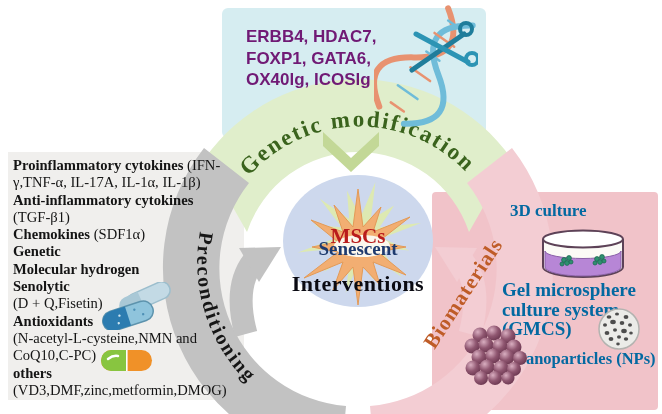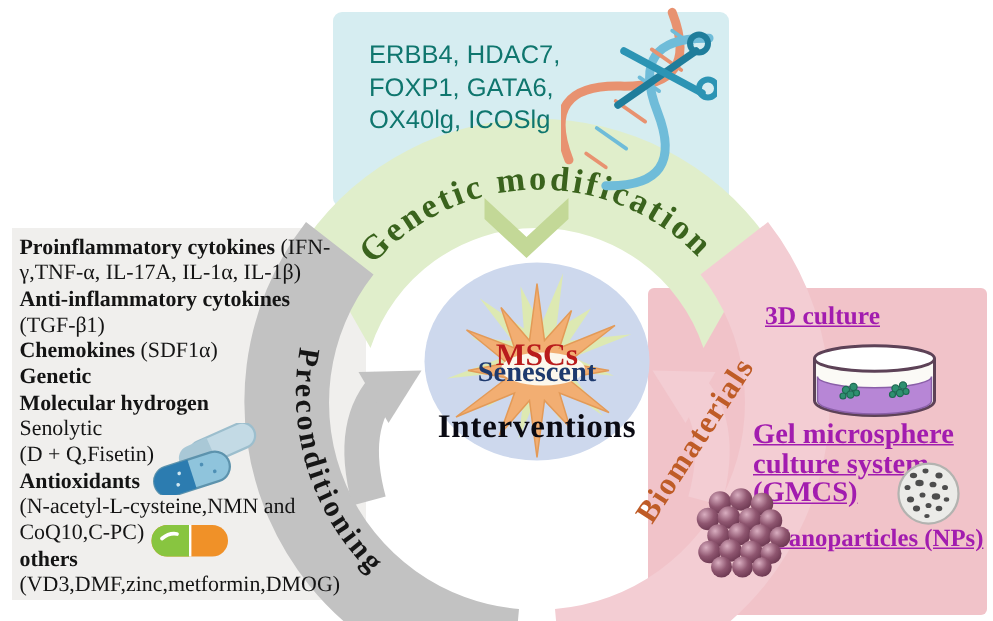--- a/index.html
+++ b/index.html
@@ -5,34 +5,34 @@
   html,body{margin:0;padding:0;background:#ffffff;}
   .fig{position:relative;width:662px;height:414px;background:#ffffff;overflow:hidden;
        font-family:"Liberation Serif","DejaVu Serif",serif;}
   .abs{position:absolute;}
   svg{display:block;}
   .preline{white-space:pre-line;}
 
   
   .gene-list{left:246px;top:26px;width:150px;
     font-family:"Liberation Sans","DejaVu Sans",sans-serif;
-    font-weight:normal;font-size:17px;line-height:21.5px;color:#0f766e;}
+    font-weight:bold;font-size:17px;line-height:21.5px;color:#701a75;}
 
   
   .pc-box-text{left:13px;top:157px;width:230px;font-size:14.6px;line-height:17.3px;color:#141414;}
   .pc-line{white-space:nowrap;}
 
   
   .c-text{left:258px;width:200px;text-align:center;font-weight:bold;}
   .senescent{top:201px;font-size:19px;color:#1e3a6e;margin-top:37px;}
   .mscs{top:224px;font-size:21px;color:#b91c1c;}
   .interventions{top:271px;font-size:22px;color:#0a0a12;letter-spacing:.5px;}
 
   
-  .bio-text{font-weight:bold;color:#a21caf;text-decoration:underline;}
+  .bio-text{font-weight:bold;color:#0369a1;}
   .bio-3d{left:510px;top:201px;font-size:17px;}
   .bio-gmcs{left:502px;top:280px;font-size:19px;line-height:19.5px;}
   .bio-np{left:514px;top:349px;font-size:16.5px;}
 </style>
 </head>
 <body>
 
 <div class="fig">
 
   <svg class="abs" style="left:0;top:0" width="662" height="414" viewBox="0 0 662 414" xmlns="http://www.w3.org/2000/svg">
@@ -101,21 +101,21 @@
 OX40lg, ICOSlg</div>
 
   <div class="abs pc-box-text" id="pc-list">
       <div class="pc-line"><span style="font-weight: bold;">Proinflammatory cytokines</span><span> (IFN-</span></div>
       <div class="pc-line"><span>γ,TNF-α, IL-17A, IL-1α, IL-1β)</span></div>
       <div class="pc-line"><span style="font-weight: bold;">Anti-inflammatory cytokines</span></div>
       <div class="pc-line"><span>(TGF-β1)</span></div>
       <div class="pc-line"><span style="font-weight: bold;">Chemokines</span><span> (SDF1α)</span></div>
       <div class="pc-line"><span style="font-weight: bold;">Genetic</span></div>
       <div class="pc-line"><span style="font-weight: bold; margin-top: 12px;">Molecular hydrogen</span></div>
-      <div class="pc-line"><span style="font-weight: normal;">Senolytic</span></div>
+      <div class="pc-line"><span style="font-weight: bold;">Senolytic</span></div>
       <div class="pc-line"><span>(D + Q,Fisetin)</span></div>
       <div class="pc-line"><span style="font-weight: bold;">Antioxidants</span></div>
       <div class="pc-line"><span>(N-acetyl-L-cysteine,NMN and</span></div>
       <div class="pc-line"><span>CoQ10,C-PC)</span></div>
       <div class="pc-line"><span style="font-weight: bold;">others</span></div>
       <div class="pc-line"><span>(VD3,DMF,zinc,metformin,DMOG)</span></div>
     </div>
 
   <svg class="abs" style="left:98px;top:282px" width="82" height="48" viewBox="0 0 82 48">
     <g transform="rotate(-24 50 16)">

